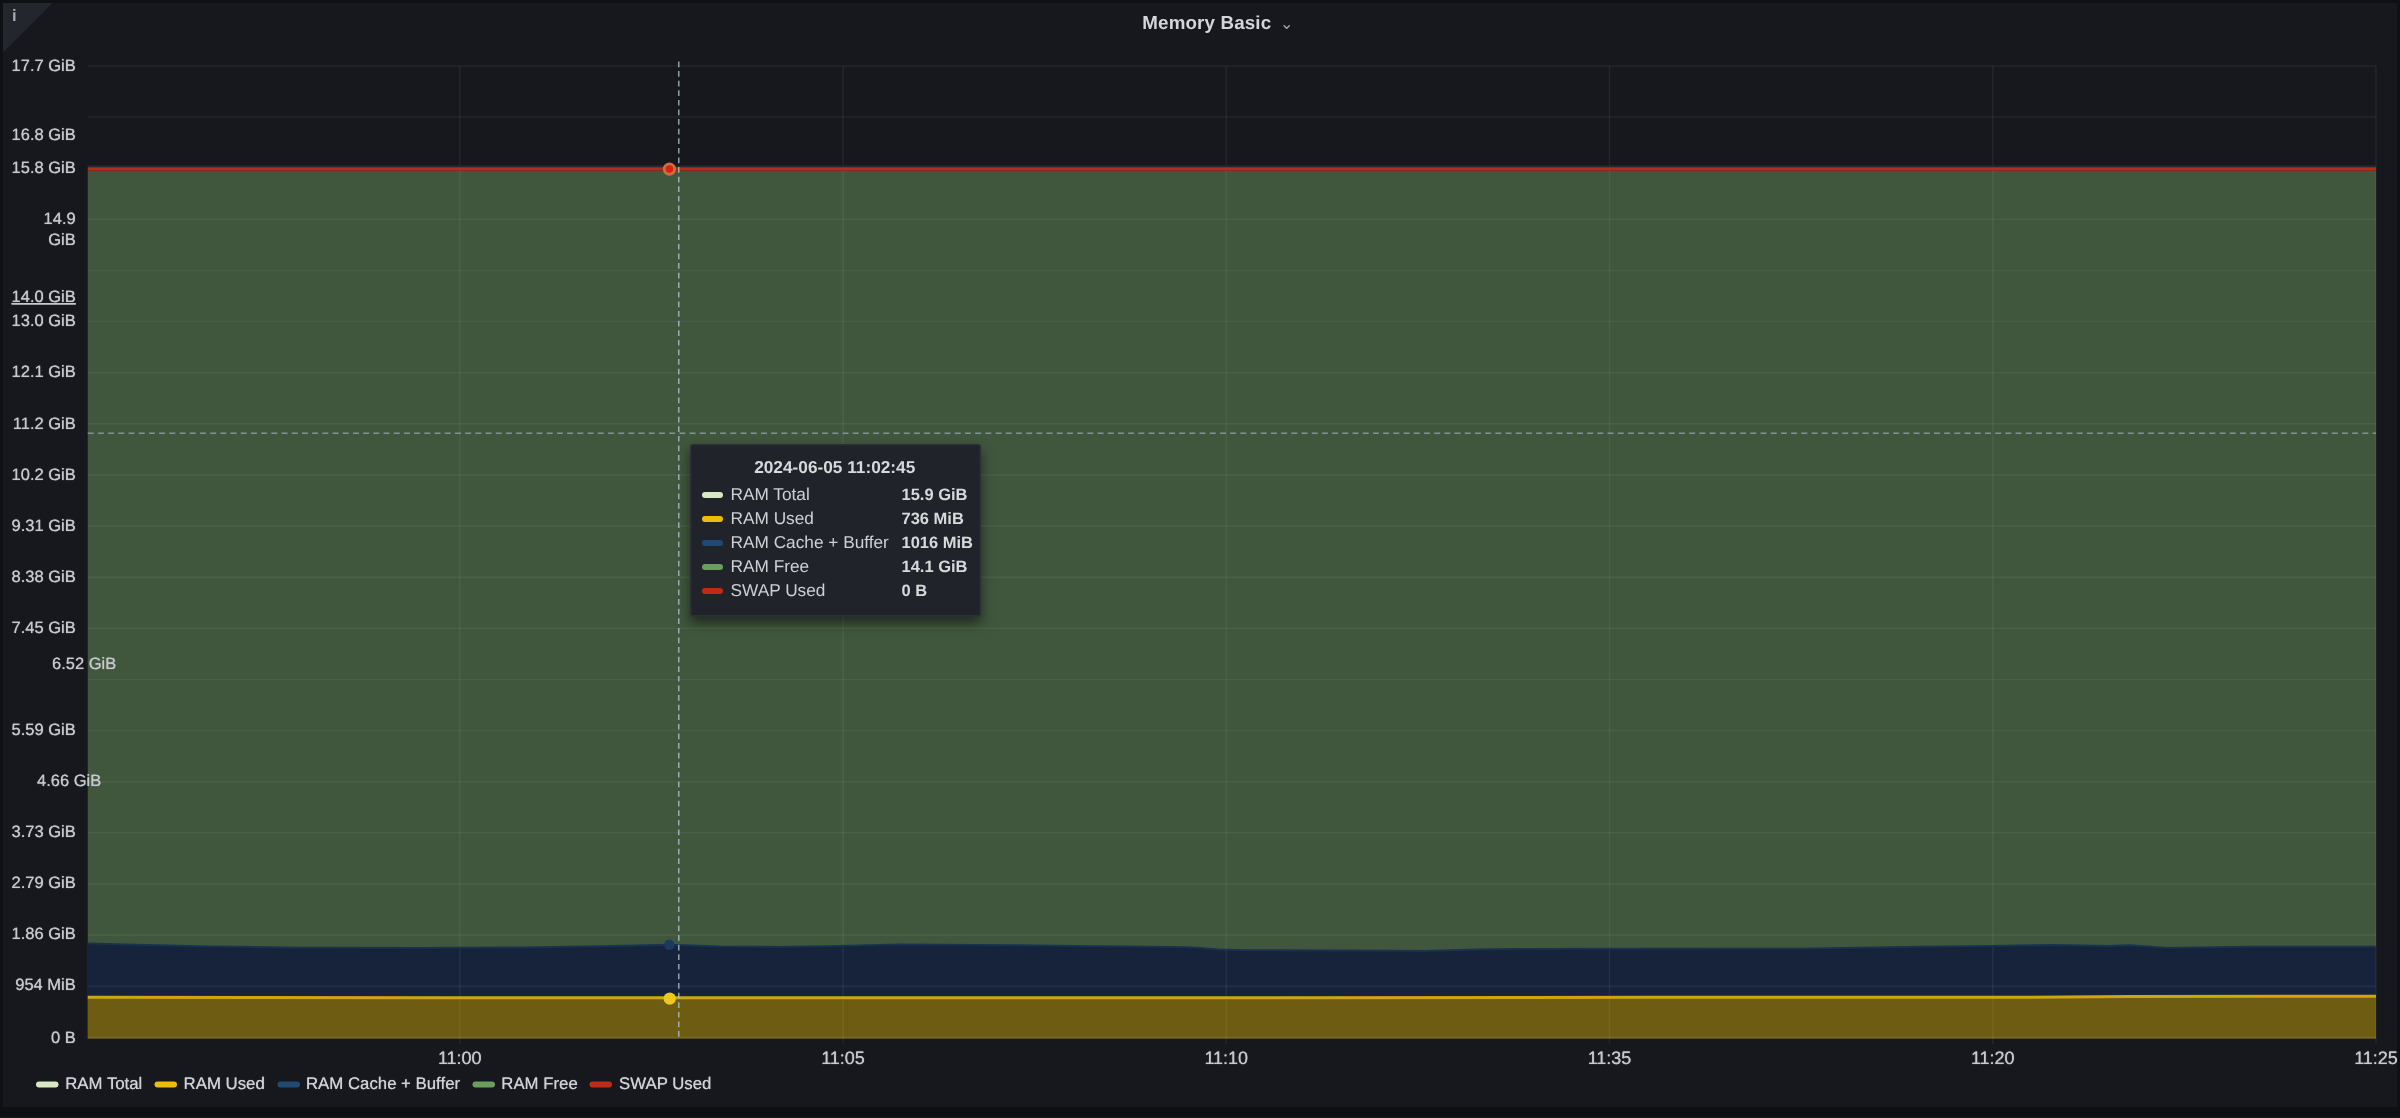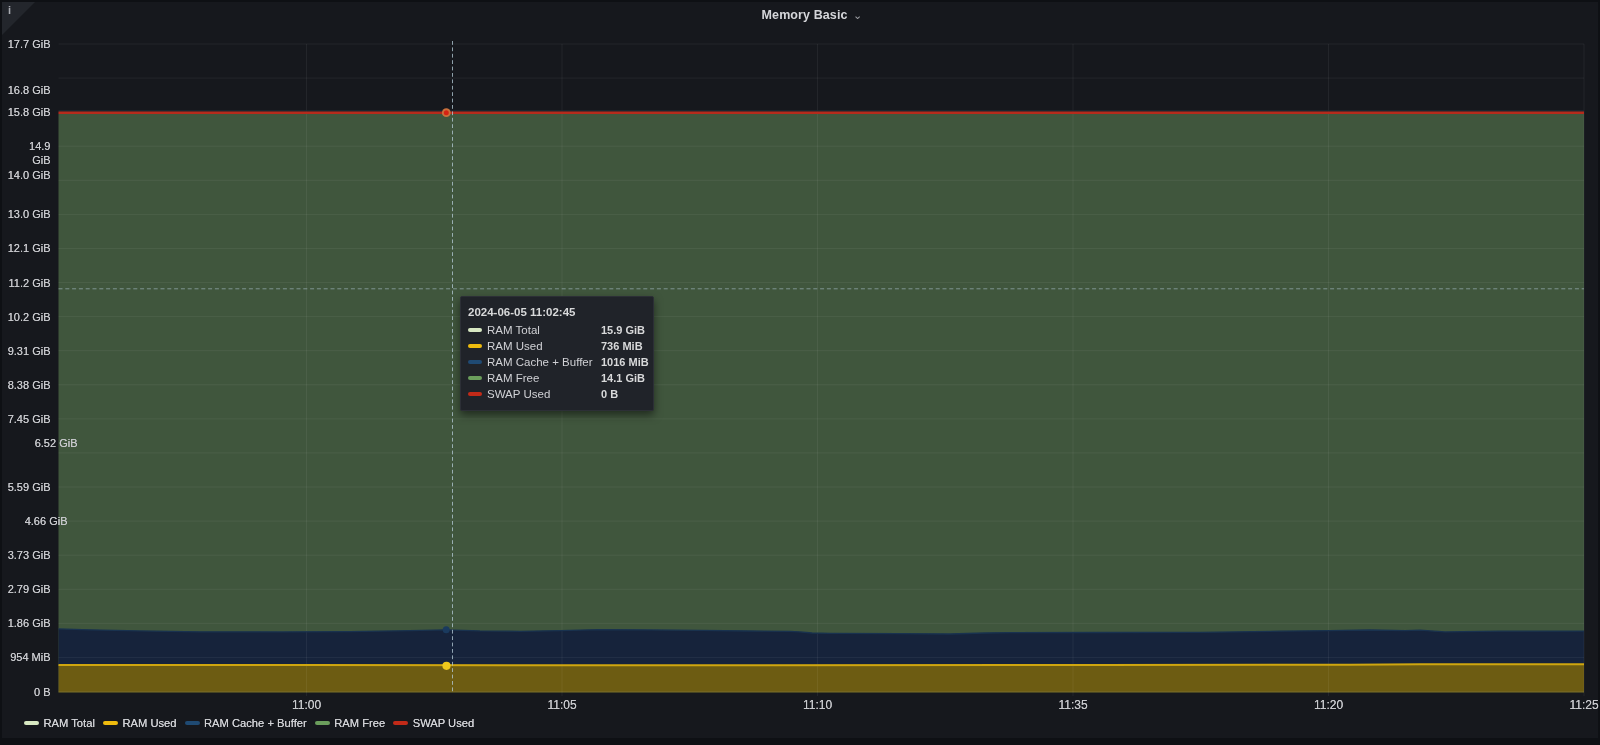--- a/index.html
+++ b/index.html
@@ -13,21 +13,21 @@
   .ylab{position:absolute;left:0;width:50.5px;text-align:right;font-size:11px;color:#c8c9cd;text-shadow:0 0 0.6px #c8c9cd;
         line-height:14px;}
   .xlab{position:absolute;top:697.5px;width:60px;text-align:center;font-size:12px;color:#c8c9cd;text-shadow:0 0 0.6px #c8c9cd;}
   #legend{position:absolute;left:24px;top:715px;height:16px;display:flex;align-items:center;}
   .litem{display:flex;align-items:center;margin-right:8px;}
   .lsw{width:15px;height:4px;border-radius:2px;margin-right:4.5px;}
   .ltxt{font-size:11.2px;color:#d0d1d5;text-shadow:0 0 0.5px #d0d1d5;}
   #tooltip{position:absolute;left:460px;top:296px;width:194px;background:#202329;
            border:1px solid #2c2f36;border-radius:2px;padding:9px 8px 8px 7px;
            box-shadow:0 4px 8px rgba(0,0,0,0.5);}
-  #tooltip .hdr{font-size:11.5px;font-weight:700;color:#d8d9da;margin:0 0 4px 0;}
+  #tooltip .hdr{font-size:11.5px;font-weight:700;color:#d8d9da;margin:0 0 4px 0;text-align:center;}
   .trow{display:flex;align-items:center;height:16px;}
   .tsw{width:14px;height:4px;border-radius:2px;margin-right:5px;flex:none;}
   .tlbl{font-size:11.5px;color:#d0d1d5;width:114px;flex:none;white-space:nowrap;}
   .tval{font-size:11px;font-weight:700;color:#d8d9da;text-align:left;white-space:nowrap;}
 </style>
 </head>
 <body>
 <div id="page">
   <div id="panel"></div>
   <svg id="chart" width="1600" height="745" style="position:absolute;left:0;top:0;" xmlns="http://www.w3.org/2000/svg">
@@ -94,21 +94,21 @@
       <div class="ylab" style="top: 514.1px; margin-left: 17px;">4.66 GiB</div>
       <div class="ylab" style="top: 480.02px;">5.59 GiB</div>
       <div class="ylab" style="top: 436px; margin-left: 27px;">6.52 GiB</div>
       <div class="ylab" style="top: 411.86px;">7.45 GiB</div>
       <div class="ylab" style="top: 377.78px;">8.38 GiB</div>
       <div class="ylab" style="top: 343.7px;">9.31 GiB</div>
       <div class="ylab" style="top: 309.62px;">10.2 GiB</div>
       <div class="ylab" style="top: 275.54px;">11.2 GiB</div>
       <div class="ylab" style="top: 241.46px;">12.1 GiB</div>
       <div class="ylab" style="top: 207.38px;">13.0 GiB</div>
-      <div class="ylab" style="top: 168px;">14.0 GiB</div>
+      <div class="ylab" style="top: 191px; text-decoration: underline;">14.0 GiB</div>
       <div class="ylab" style="top: 139.22px; padding-left: 16px;">14.9 GiB</div>
       <div class="ylab" style="top: 105.14px;">15.8 GiB</div>
       <div class="ylab" style="top: 71.06px; margin-top: 12px;">16.8 GiB</div>
       <div class="ylab" style="top: 36.98px;">17.7 GiB</div>
     </div>
   <div id="xlabs">
       <div class="xlab" style="left: 276.5px;">11:00</div>
       <div class="xlab" style="left: 532px;">11:05</div>
       <div class="xlab" style="left: 787.5px;">11:10</div>
       <div class="xlab" style="left: 1043px;">11:35</div>

